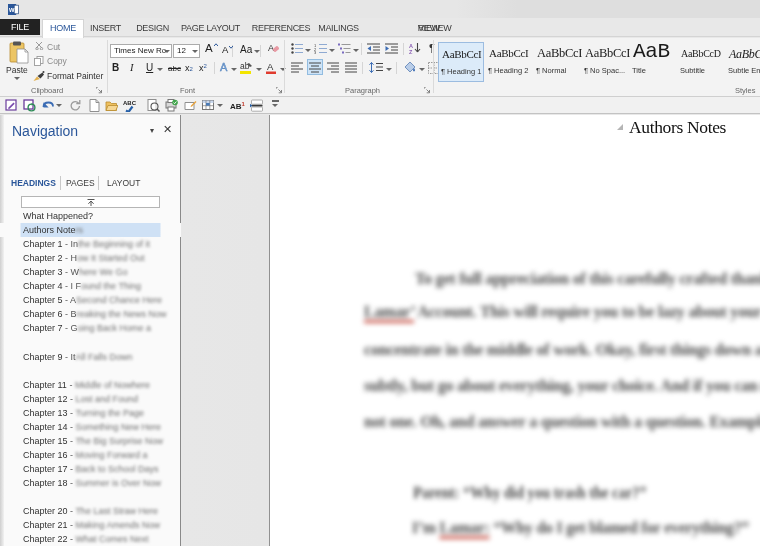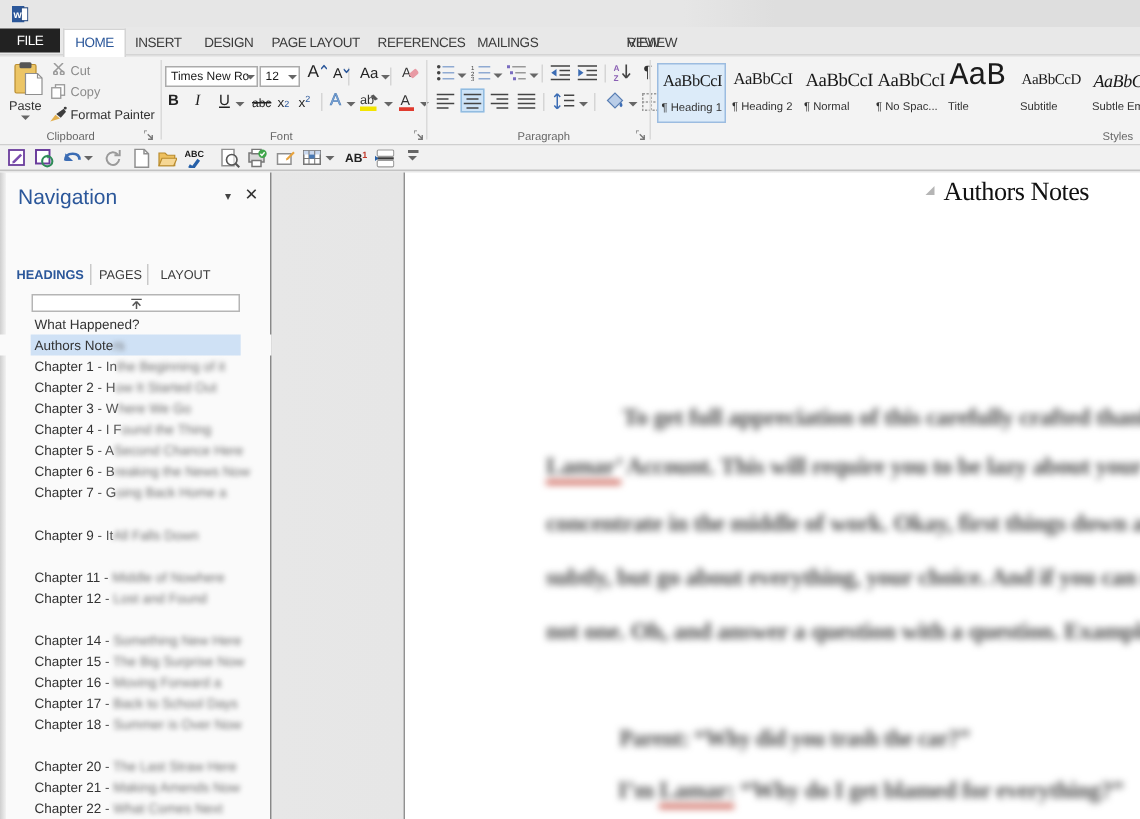--- a/index.html
+++ b/index.html
@@ -378,20 +378,21 @@
 <div class="nrow pad " style="top:122.1px">Chapter 1 <span class="ndash">- In</span><span class="nblur">the Beginning of it</span></div>
 <div class="nrow pad " style="top:136.15px">Chapter 2 <span class="ndash">- H</span><span class="nblur">ow It Started Out</span></div>
 <div class="nrow pad " style="top:150.20000000000002px">Chapter 3 <span class="ndash">- W</span><span class="nblur">here We Go</span></div>
 <div class="nrow pad " style="top:164.25000000000003px">Chapter 4 <span class="ndash">- I F</span><span class="nblur">ound the Thing</span></div>
 <div class="nrow pad " style="top:178.30000000000004px">Chapter 5 <span class="ndash">- A</span><span class="nblur">Second Chance Here</span></div>
 <div class="nrow pad " style="top:192.35000000000005px">Chapter 6 <span class="ndash">- B</span><span class="nblur">reaking the News Now</span></div>
 <div class="nrow pad " style="top:206.40000000000006px">Chapter 7 <span class="ndash">- G</span><span class="nblur">oing Back Home a</span></div>
 <div class="nrow pad " style="top:234.50000000000009px">Chapter 9 <span class="ndash">- It</span><span class="nblur">All Falls Down</span></div>
 <div class="nrow pad " style="top:262.6000000000001px">Chapter 11 <span class="ndash">- </span><span class="nblur">Middle of Nowhere</span></div>
 <div class="nrow pad " style="top:276.6500000000001px">Chapter 12 <span class="ndash">- </span><span class="nblur">Lost and Found</span></div>
+<div class="nrow pad " style="top:290.7000000000001px">Chapter 13 <span class="ndash">- </span><span class="nblur">Turning the Page</span></div>
 <div class="nrow pad " style="top:304.7500000000001px">Chapter 14 <span class="ndash">- </span><span class="nblur">Something New Here</span></div>
 <div class="nrow pad " style="top:318.8000000000001px">Chapter 15 <span class="ndash">- </span><span class="nblur">The Big Surprise Now</span></div>
 <div class="nrow pad " style="top:332.85000000000014px">Chapter 16 <span class="ndash">- </span><span class="nblur">Moving Forward a</span></div>
 <div class="nrow pad " style="top:346.90000000000015px">Chapter 17 <span class="ndash">- </span><span class="nblur">Back to School Days</span></div>
 <div class="nrow pad " style="top:360.95000000000016px">Chapter 18 <span class="ndash">- </span><span class="nblur">Summer is Over Now</span></div>
 <div class="nrow pad " style="top:389.0500000000002px">Chapter 20 <span class="ndash">- </span><span class="nblur">The Last Straw Here</span></div>
 <div class="nrow pad " style="top:403.1000000000002px">Chapter 21 <span class="ndash">- </span><span class="nblur">Making Amends Now</span></div>
 <div class="nrow pad " style="top:417.1500000000002px">Chapter 22 <span class="ndash">- </span><span class="nblur">What Comes Next</span></div>
 </div>
 

